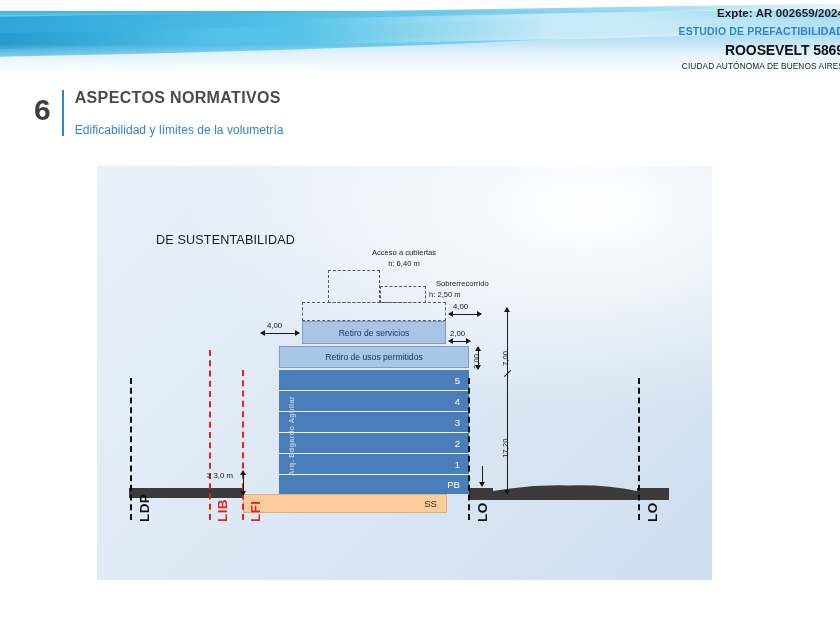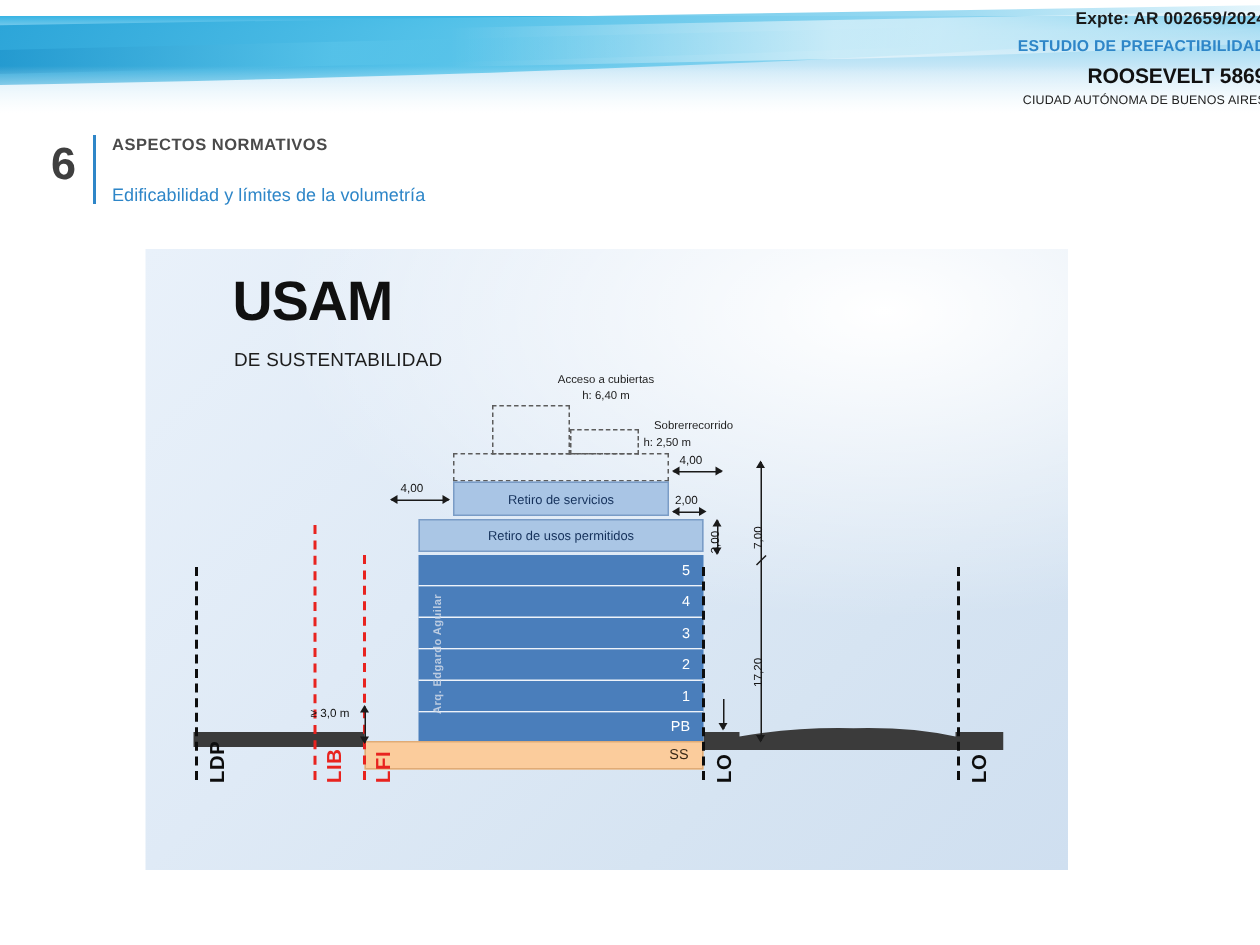--- a/index.html
+++ b/index.html
@@ -61,21 +61,21 @@
   }
 
   
   #section { position:absolute; left:34px; top:88px; display:flex; align-items:stretch; }
   #section .num {
     font-size:30px; font-weight:bold; color:#3f3f3f; line-height:44px;
     padding-right:11px; font-family:"Liberation Sans", sans-serif;
   }
   #section .rule { width:2px; background:#2e86c8; margin:2px 11px 2px 0; }
   #section .titles { display:flex; flex-direction:column; justify-content:center; }
-  #section .t1 { font-size:11px; font-weight:bold; color:#4a4a4a; letter-spacing:.35px; line-height:19px; }
+  #section .t1 { font-size:16px; font-weight:bold; color:#4a4a4a; letter-spacing:.35px; line-height:19px; }
   #section .t2 { font-size:12px; color:#2e86c8; line-height:15px; margin-top:16px; letter-spacing:.05px; }
 
   
   #canvas {
     position:absolute; left:97px; top:166px; width:615px; height:414px;
     background:
       radial-gradient(ellipse 120% 90% at 80% 10%, #ffffff 0%, rgba(255,255,255,0) 55%),
       linear-gradient(135deg,#e9f1fa 0%, #dfeaf6 40%, #d6e4f2 72%, #cfdff0 100%);
   }
   #canvas .el { position:absolute; }
@@ -169,21 +169,20 @@
   <div class="num">6</div>
   <div class="rule"></div>
   <div class="titles">
     <div class="t1">ASPECTOS NORMATIVOS</div>
     <div class="t2">Edificabilidad y límites de la volumetría</div>
   </div>
 </div>
 
 <div id="canvas">
 
-  <div class="el usam-title">USAM</div>
   <div class="el usam-sub">
     <div>DE SUSTENTABILIDAD</div>
   </div>
 
   <div class="el ann c" style="left:244px; top:82px; width:126px;">Acceso a cubiertas</div>
   <div class="el ann c" style="left:244px; top:93px; width:126px;">h: 6,40 m</div>
 
   <div class="el ann" style="left:327px; top:113px;padding-left:12px;">Sobrerrecorrido</div>
   <div class="el ann" style="left:332px; top:124px;">h: 2,50 m</div>
 
@@ -215,21 +214,21 @@
     <div class="floor" style="height:21px;">
         <span>1</span>
       </div>
     <div class="floor last" style="height:19px;">
         <span>PB</span>
       </div>
   </div>
 
   <div class="watermark" style="left:190px; top:310px;">Arq. Edgardo Aguilar</div>
 
-  <div class="el ss" style="left:146px; top:328px; width:226px; height:19px;">
+  <div class="el ss" style="left:146px; top:328px; width:204px; height:19px;">
     <span>SS</span>
   </div>
 
   <div class="el ground" style="left:32px; top:322px; width:114px; height:10px;"></div>
 
   <div class="el" style="left:372px; top:318px; width:200px; height:16px;">
     <svg width="200" height="16" viewBox="0 0 200 16">
       <path d="M0,4 L24,4 L24,7 Q62,0.5 100,1.5 Q138,0.5 168,7 L168,4 L200,4 L200,16 L0,16 Z" fill="#3b3b3b"></path>
     </svg>
   </div>

